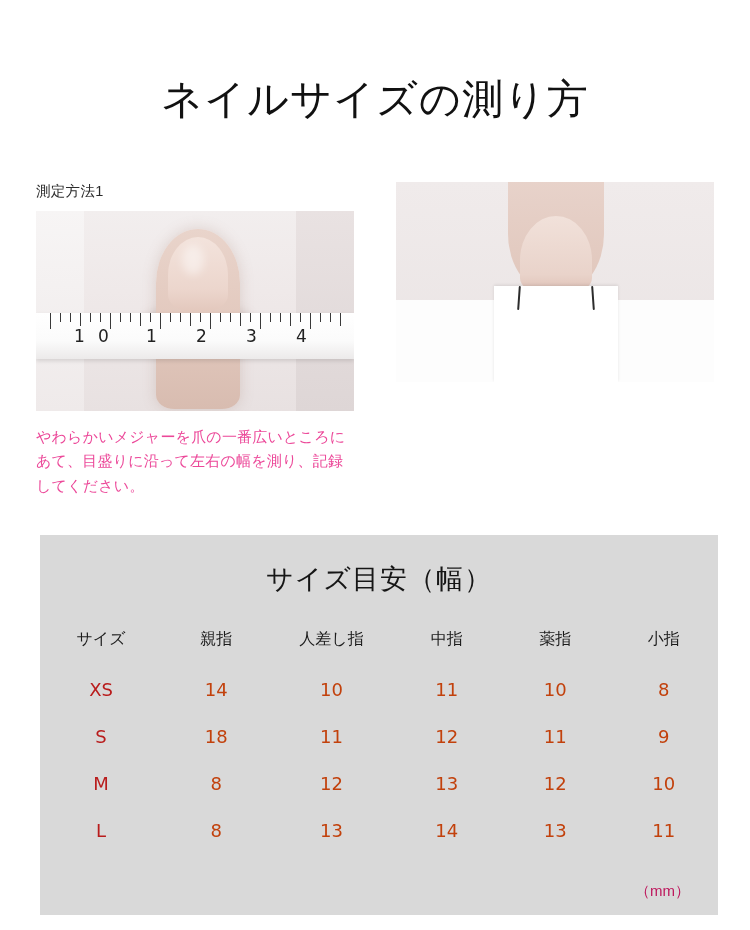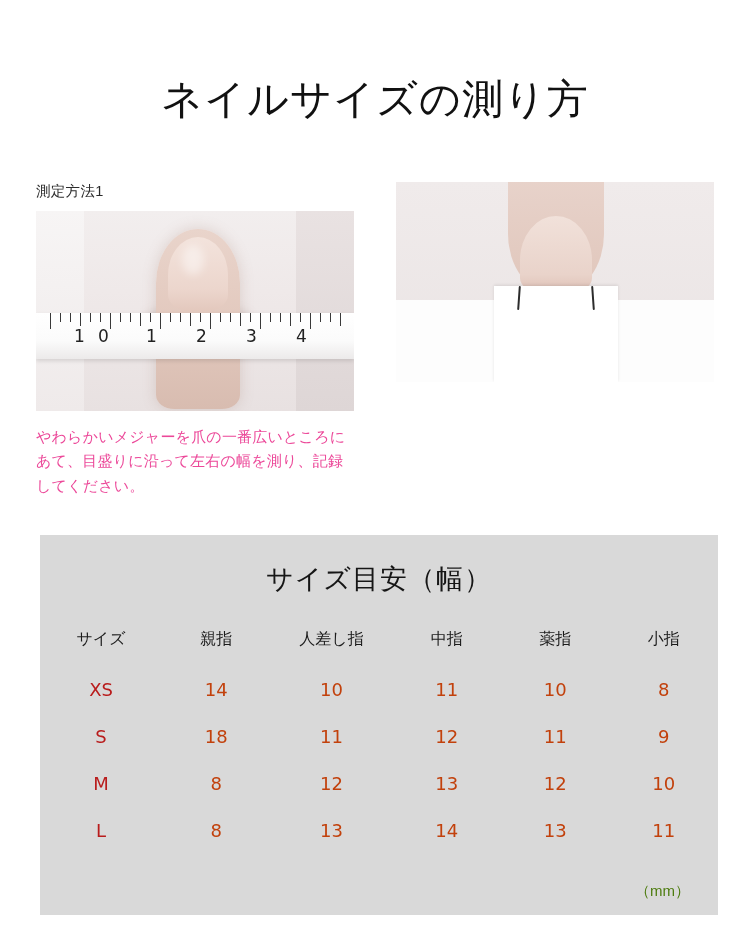--- a/index.html
+++ b/index.html
@@ -239,21 +239,21 @@
   }
   table.size-table td.row-label {
     font-size: 18px;
     color: #b91c1c;
   }
   .unit {
     position: absolute;
     right: 28px;
     bottom: 14px;
     font-size: 15px;
-    color: #4d7c0f;
+    color: #be185d;
   }
 </style>
 </head>
 <body>
 
 <h1 class="page-title">ネイルサイズの測り方</h1>
 
 <div class="methods">
 
   <div class="method">

